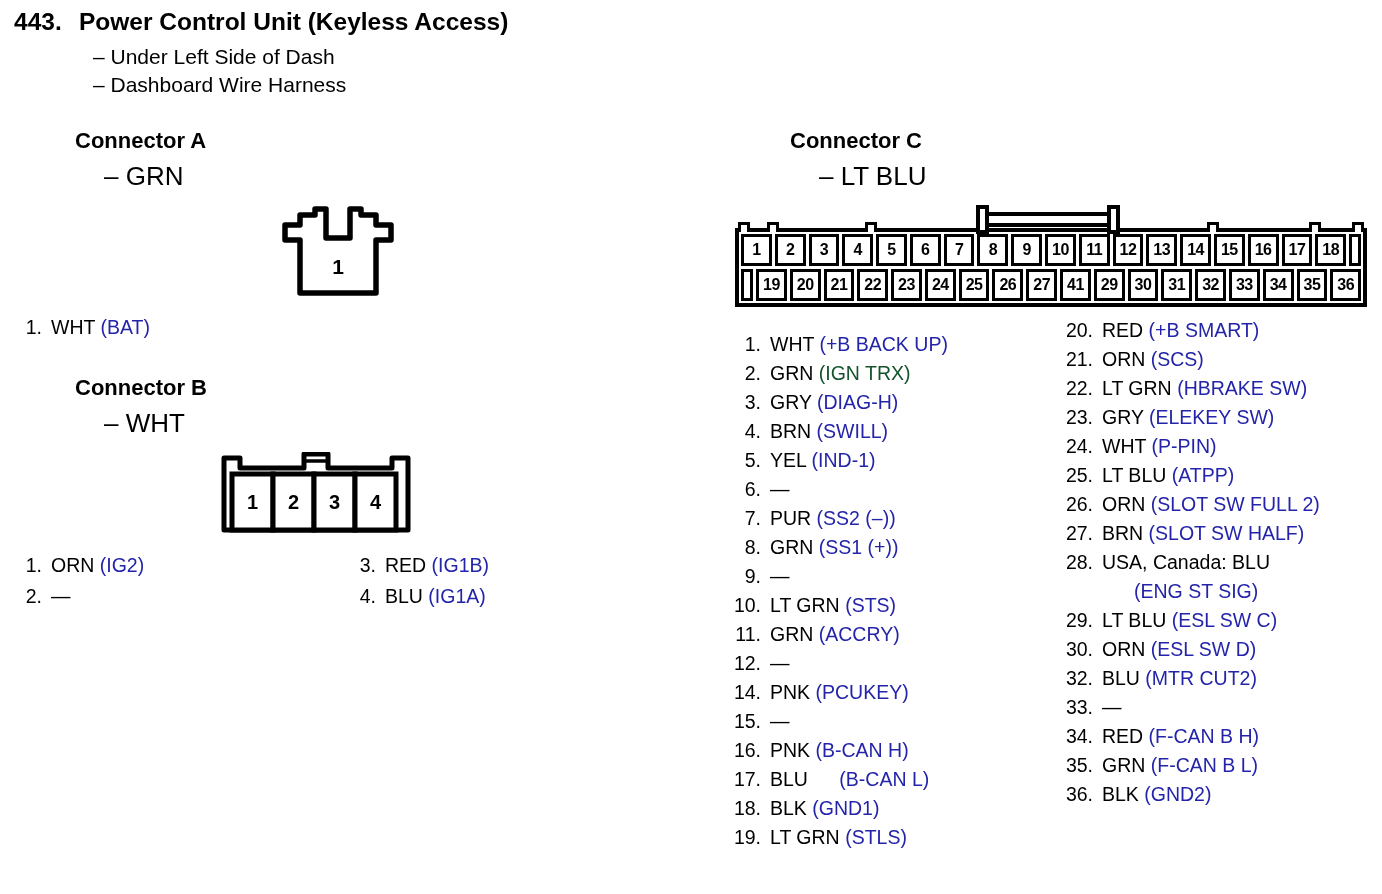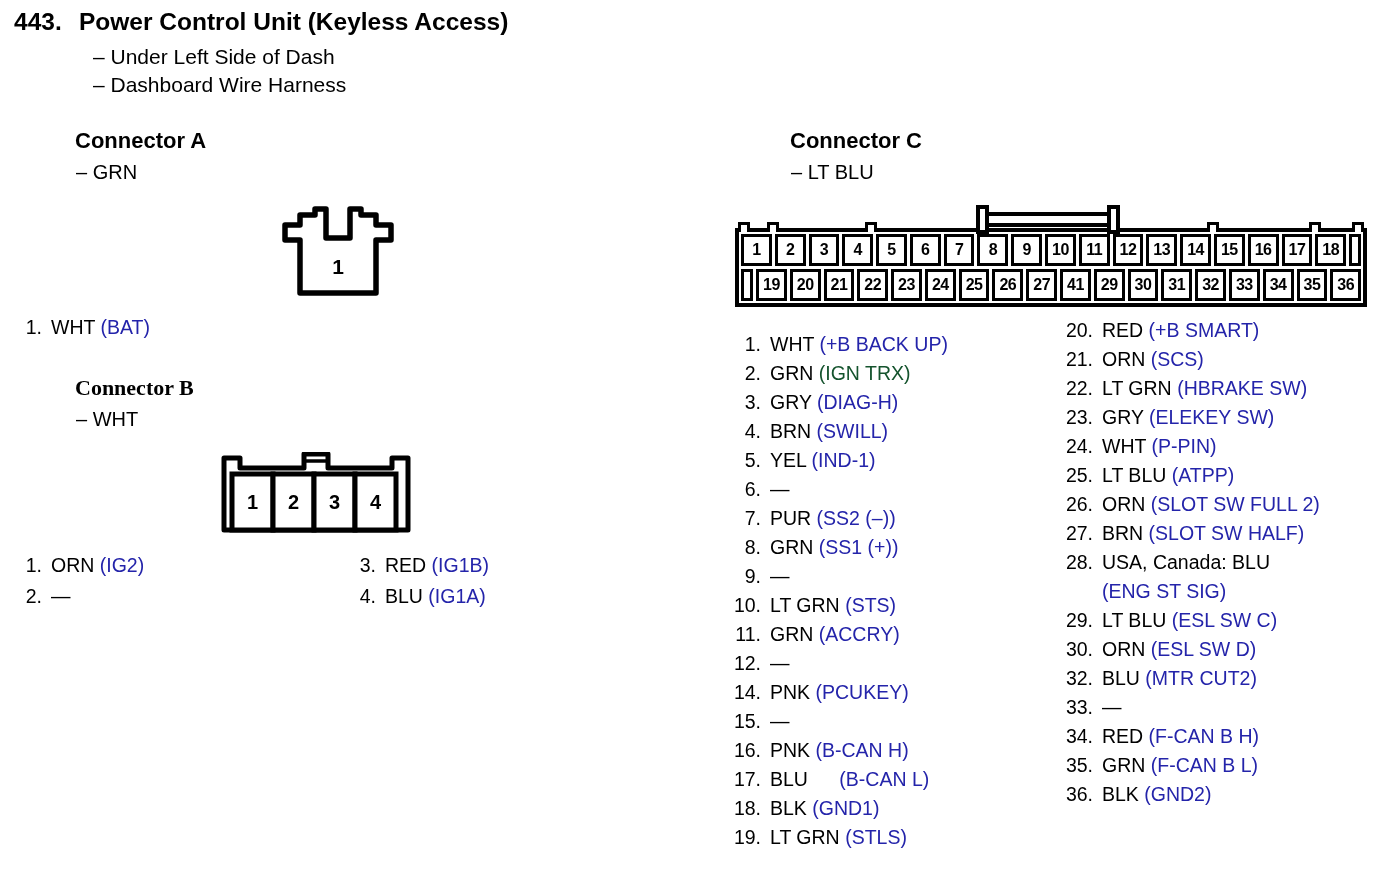--- a/index.html
+++ b/index.html
@@ -11,21 +11,21 @@
   .abs { position:absolute; }
 
   
   .hdr { display:flex; }
   .h-index { font-size:24.5px; font-weight:bold; width:65px; }
   .h-title { font-size:24.5px; font-weight:bold; }
   .loc { font-size:21px; line-height:28px; }
 
   
   .conn-title { font-size:22px; font-weight:bold; }
-  .conn-color { font-size:20px; }
+  .conn-color { font-size:26px;margin-left:28px; }
 
   
   .pin-row { display:flex; line-height:29px; font-size:19.5px; white-space:nowrap; }
   .pin-num { flex:0 0 36px; text-align:right; }
   .pin-text { margin-left:9px; }
   .sig { color:#2424aa; }
   .pin-row.wrap { white-space:normal; }
   .pin-row.wrap .sig { display:block; }
   .narrow-num .pin-num { flex-basis:24px; }
   .b-rows .pin-row { line-height:31px; }
@@ -82,21 +82,21 @@
   </svg>
 
   <div class="abs narrow-num" style="left:18px; top:313px;">
 
       <div class="pin-row">
         <span class="pin-num">1.</span>
         <span class="pin-text"><span class="wire">WHT</span> <span class="sig" style="color: rgb(36, 36, 170);">(BAT)</span></span>
       </div>
     </div>
 
-  <div class="abs conn-title" style="left:75px; top:375px;font-family:Liberation Serif, serif;">Connector B</div>
+  <div class="abs conn-title" style="left:75px; top:375px;">Connector B</div>
   <div class="abs conn-color" style="left:76px; top:408px;">– WHT</div>
 
   <svg class="abs" style="left:218px; top:452px;" width="196" height="82" viewBox="0 0 196 82">
     <path d="M6,78 L6,6 L22,6 L22,16 L86,16 L86,2 L110,2 L110,16 L174,16 L174,6 L190,6 L190,78 Z" fill="#fff" stroke="#000" stroke-width="5" stroke-linejoin="round"></path>
     <line x1="86" y1="9" x2="110" y2="9" stroke="#000" stroke-width="3.5"></line>
     <g fill="#fff" stroke="#000" stroke-width="5">
       <rect x="14" y="22" width="41" height="56"></rect>
       <rect x="55" y="22" width="41" height="56"></rect>
       <rect x="96" y="22" width="41" height="56"></rect>
       <rect x="137" y="22" width="41" height="56"></rect>
@@ -326,21 +326,21 @@
         <span class="pin-text"><span class="wire">ORN</span> <span class="sig" style="color: rgb(36, 36, 170);">(SLOT SW FULL 2)</span></span>
       </div>
 
       <div class="pin-row">
         <span class="pin-num">27.</span>
         <span class="pin-text"><span class="wire">BRN</span> <span class="sig" style="color: rgb(36, 36, 170);">(SLOT SW HALF)</span></span>
       </div>
 
       <div class="pin-row wrap">
         <span class="pin-num">28.</span>
-        <span class="pin-text"><span class="wire">USA, Canada: BLU</span> <span class="sig" style="color: rgb(36, 36, 170);">(ENG ST SIG)</span></span>
+        <span class="pin-text"><span class="wire">USA, Canada: BLU</span> <span class="sig" style="color: rgb(36, 36, 170); margin-left: 32px;">(ENG ST SIG)</span></span>
       </div>
 
       <div class="pin-row">
         <span class="pin-num">29.</span>
         <span class="pin-text"><span class="wire">LT BLU</span> <span class="sig" style="color: rgb(36, 36, 170);">(ESL SW C)</span></span>
       </div>
 
       <div class="pin-row">
         <span class="pin-num">30.</span>
         <span class="pin-text"><span class="wire">ORN</span> <span class="sig" style="color: rgb(36, 36, 170);">(ESL SW D)</span></span>

